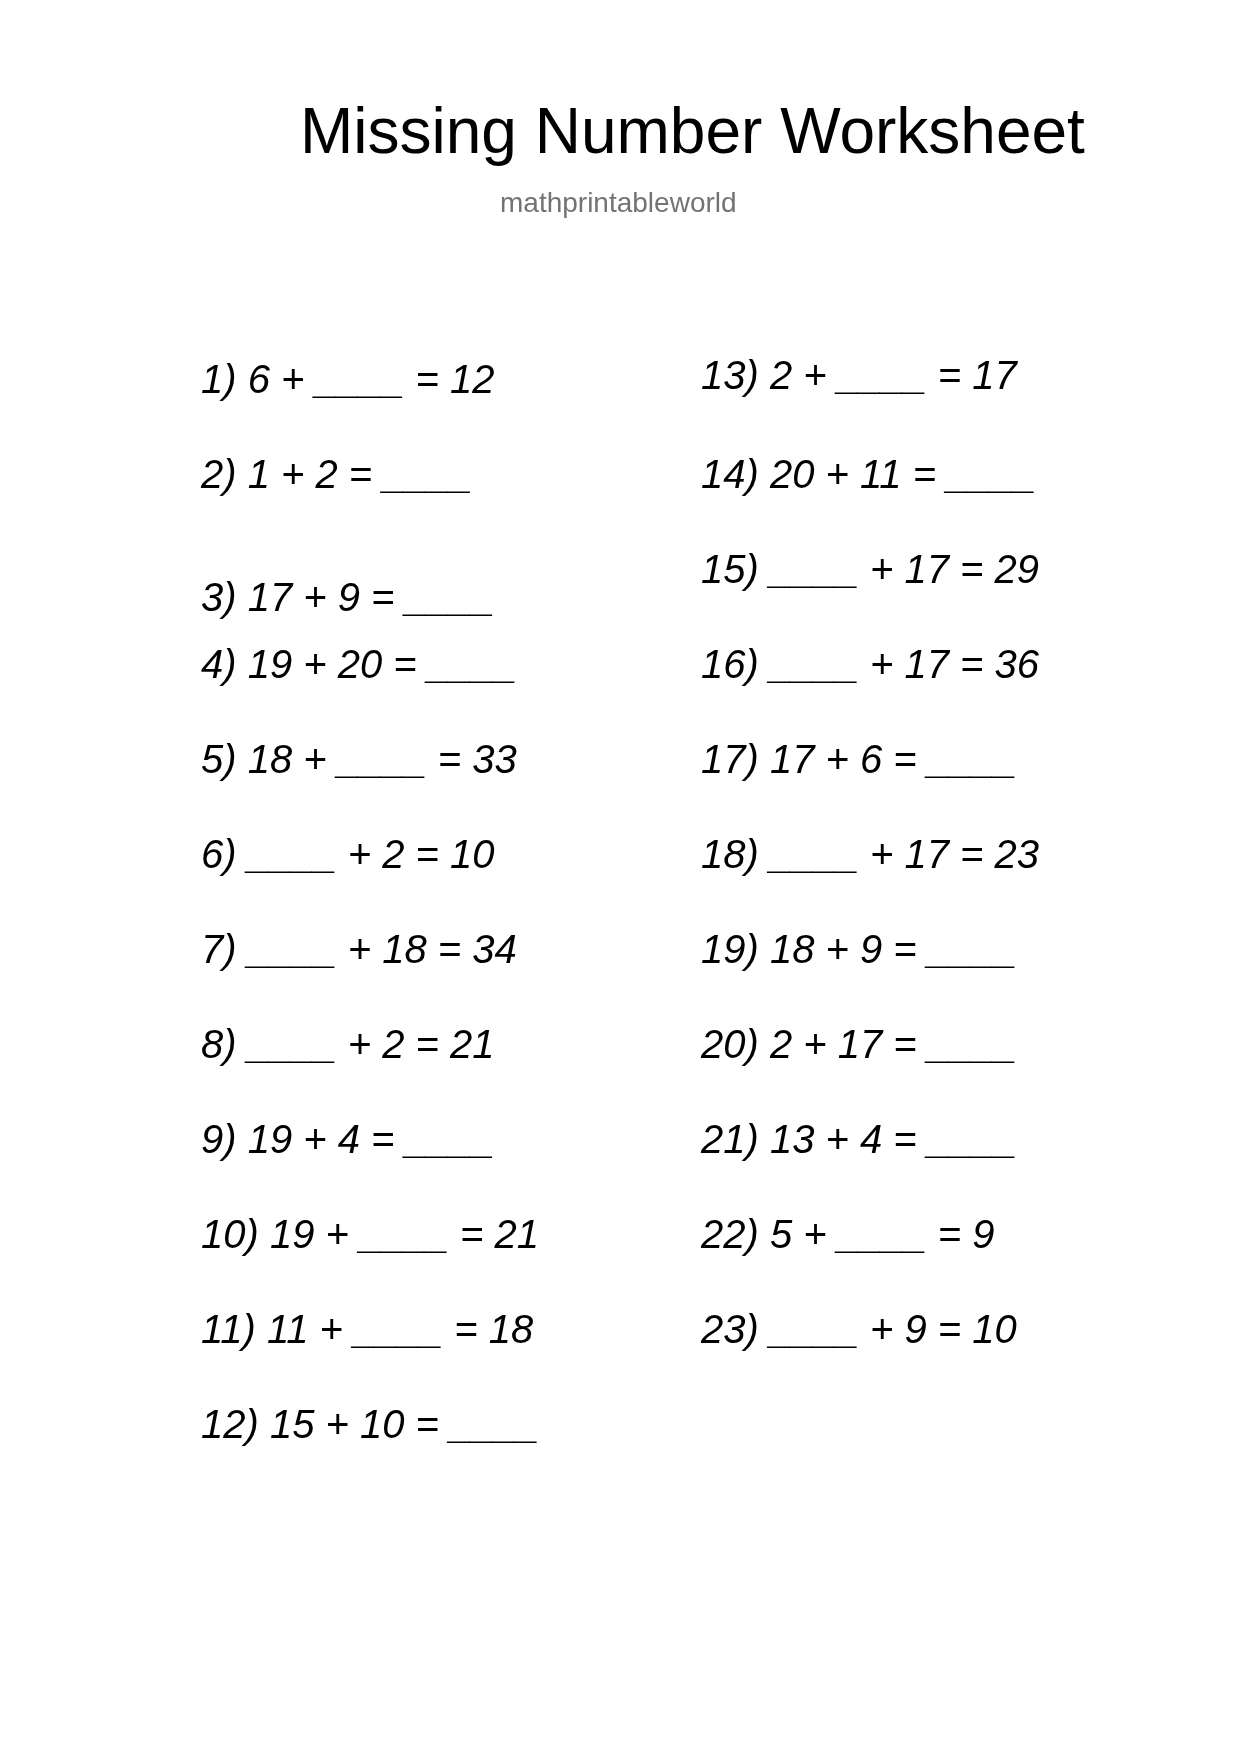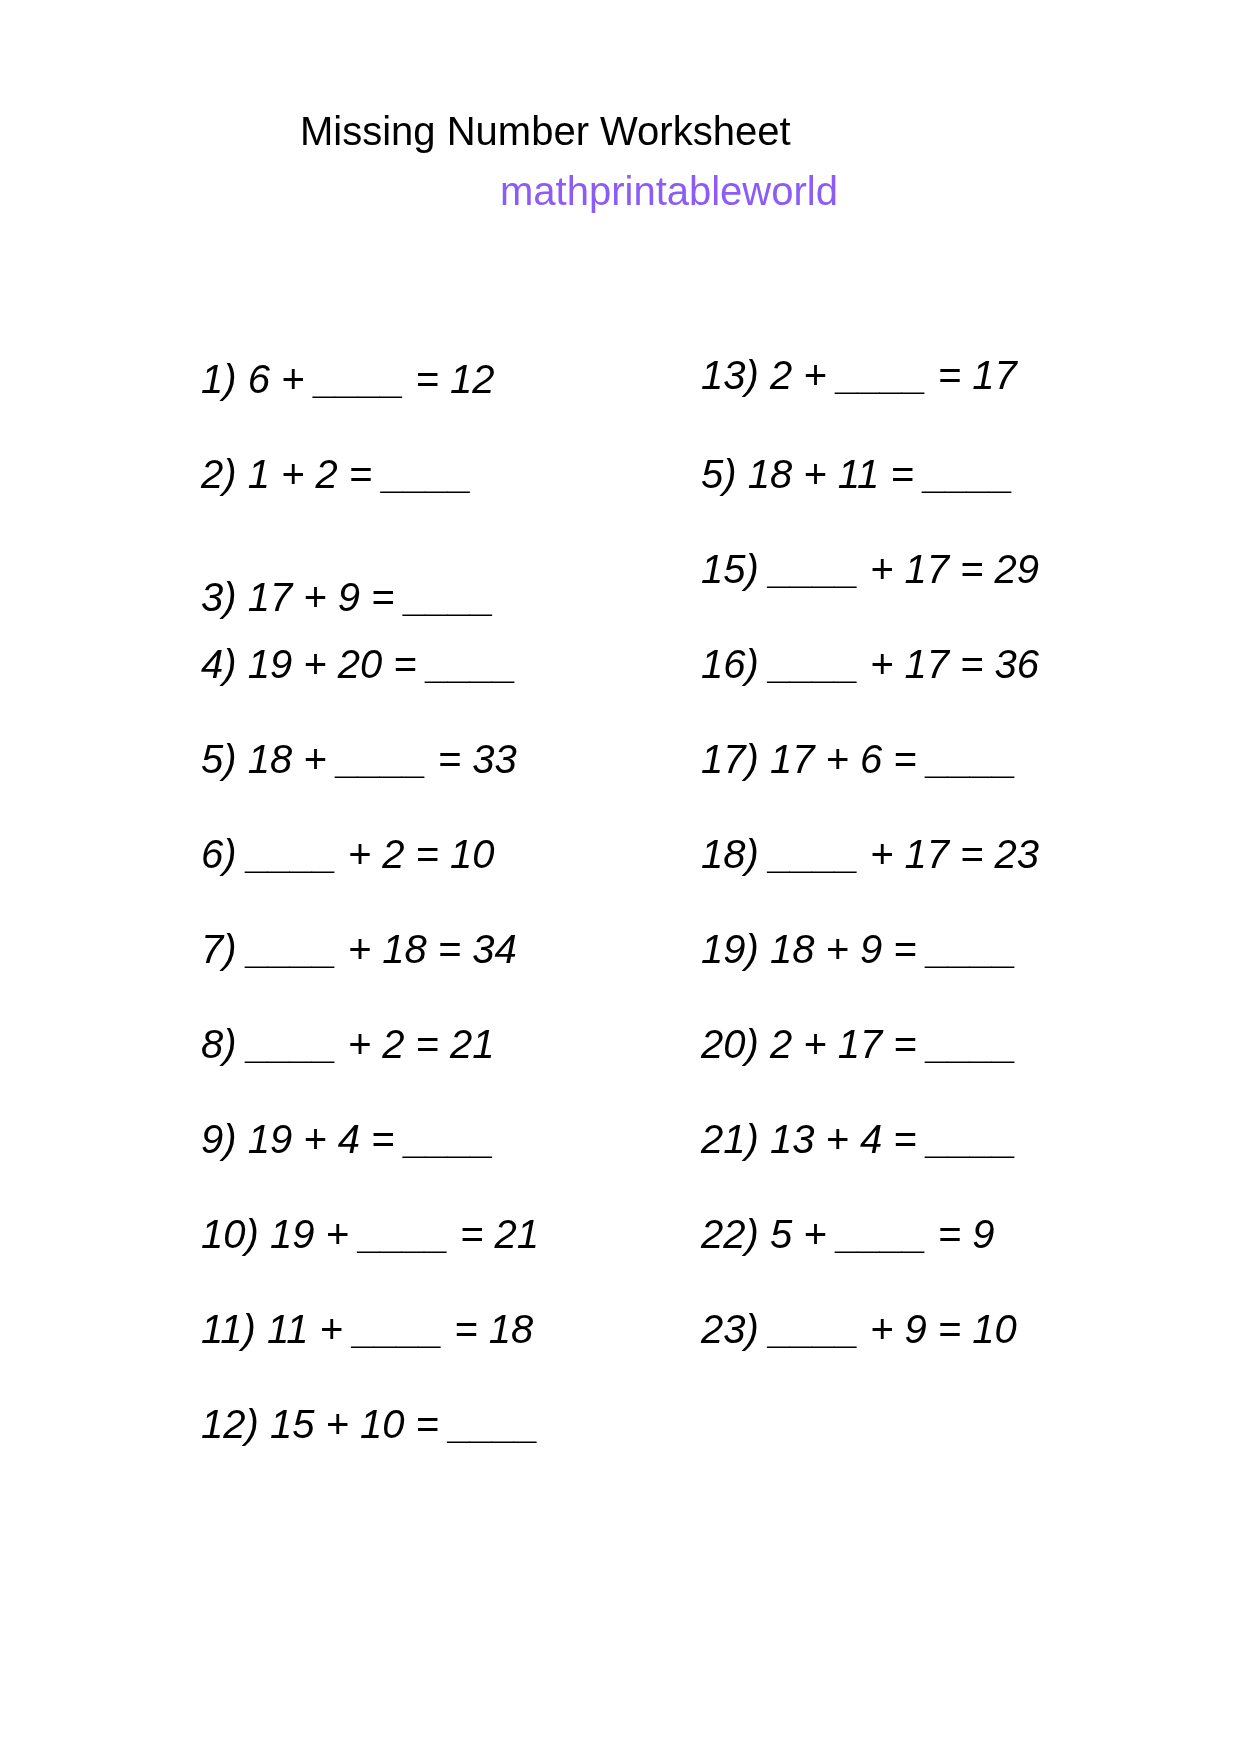--- a/index.html
+++ b/index.html
@@ -12,32 +12,32 @@
       height: 1754px;
       position: relative;
       overflow: hidden;
       font-family: "Liberation Sans", sans-serif;
       color: #000000;
     }
     .title {
       position: absolute;
       left: 300px;
       top: 96px;
-      font-size: 40px;
+      font-size: 64px;
       line-height: 70px;
       white-space: nowrap;
       letter-spacing: 0px;
     }
     .subtitle {
       position: absolute;
       left: 500px;
-      top: 166px;
-      font-size: 40px;
+      top: 178px;
+      font-size: 28px;
       line-height: 50px;
-      color: #8b5cf6;
+      color: #737373;
       white-space: nowrap;
     }
     .column {
       position: absolute;
       top: 0;
     }
     .col-left { left: 201px; }
     .col-right { left: 701px; }
     .problem {
       position: absolute;
@@ -64,21 +64,21 @@
   <div class="problem" style="top:926px">7) ____ + 18 = 34</div>
   <div class="problem" style="top:1021px">8) ____ + 2 = 21</div>
   <div class="problem" style="top:1116px">9) 19 + 4 = ____</div>
   <div class="problem" style="top:1211px">10) 19 + ____ = 21</div>
   <div class="problem" style="top:1306px">11) 11 + ____ = 18</div>
   <div class="problem" style="top:1401px">12) 15 + 10 = ____</div>
 </div>
 
 <div class="column col-right">
   <div class="problem" style="top:352px">13) 2 + ____ = 17</div>
-  <div class="problem" style="top:451px">5) 18 + 11 = ____</div>
+  <div class="problem" style="top:451px">14) 20 + 11 = ____</div>
   <div class="problem" style="top:546px">15) ____ + 17 = 29</div>
   <div class="problem" style="top:641px">16) ____ + 17 = 36</div>
   <div class="problem" style="top:736px">17) 17 + 6 = ____</div>
   <div class="problem" style="top:831px">18) ____ + 17 = 23</div>
   <div class="problem" style="top:926px">19) 18 + 9 = ____</div>
   <div class="problem" style="top:1021px">20) 2 + 17 = ____</div>
   <div class="problem" style="top:1116px">21) 13 + 4 = ____</div>
   <div class="problem" style="top:1211px">22) 5 + ____ = 9</div>
   <div class="problem" style="top:1306px">23) ____ + 9 = 10</div>
 </div>

